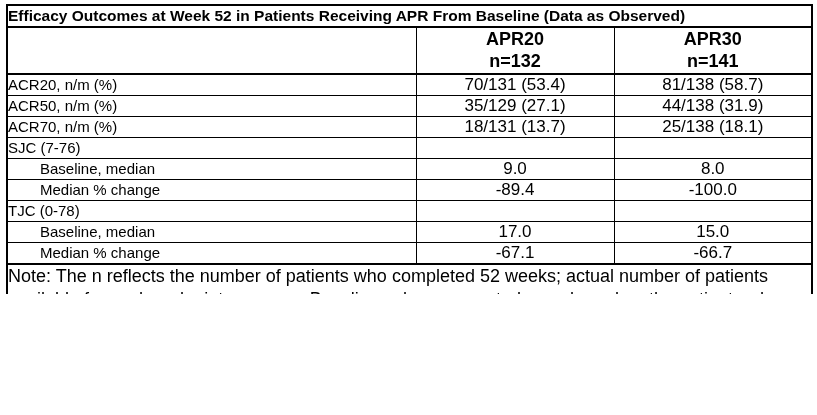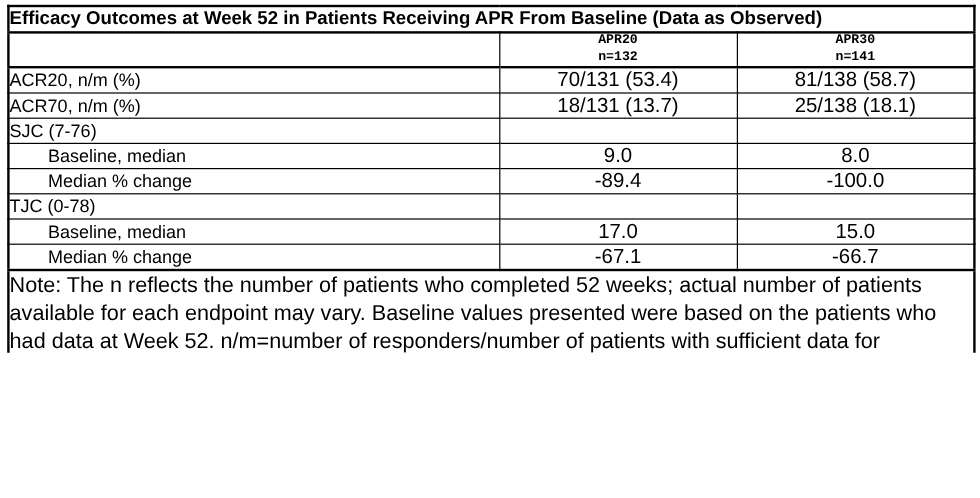--- a/index.html
+++ b/index.html
@@ -41,25 +41,24 @@
   
   .hdr-blank {
     border-right: 1px solid #000000;
     border-bottom: 2px solid #000000 !important;
     border-left: none;
     border-top: none;
   }
   .hdr-col {
     text-align: center;
     font-weight: bold;
-    font-size: 11px;
+    font-size: 18px;
     line-height: 1.25;
     padding: 4px 0 5px 0;
     border-bottom: 2px solid #000000 !important;
-    font-family: Liberation Mono, monospace;
   }
   .hdr-col .n {
     display: block;
   }
   
   .row-label {
     font-size: 15px;
     padding: 2px 0 3px 4px;
     white-space: nowrap;
     border-left: none;
@@ -111,20 +110,25 @@
           <span class="n">n=141</span>
         </td>
       </tr>
 
       <tr>
         <td class="row-label">ACR20, n/m (%)</td>
         <td class="row-val">70/131 (53.4)</td>
         <td class="row-val">81/138 (58.7)</td>
       </tr>
       <tr>
+        <td class="row-label">ACR50, n/m (%)</td>
+        <td class="row-val">35/129 (27.1)</td>
+        <td class="row-val">44/138 (31.9)</td>
+      </tr>
+      <tr>
         <td class="row-label">ACR70, n/m (%)</td>
         <td class="row-val">18/131 (13.7)</td>
         <td class="row-val">25/138 (18.1)</td>
       </tr>
 
       <tr>
         <td class="row-label">SJC (7-76)</td>
         <td class="row-val empty-val">&nbsp;</td>
         <td class="row-val empty-val">&nbsp;</td>
       </tr>

